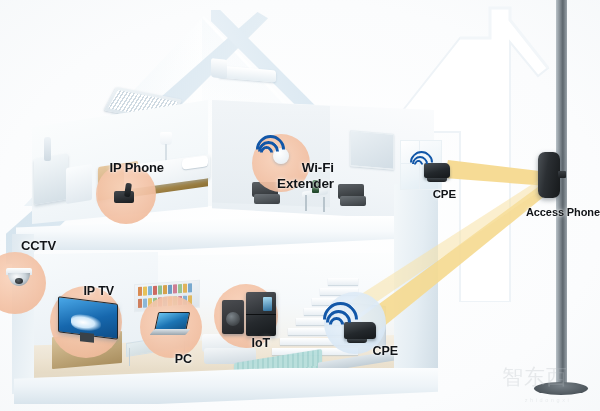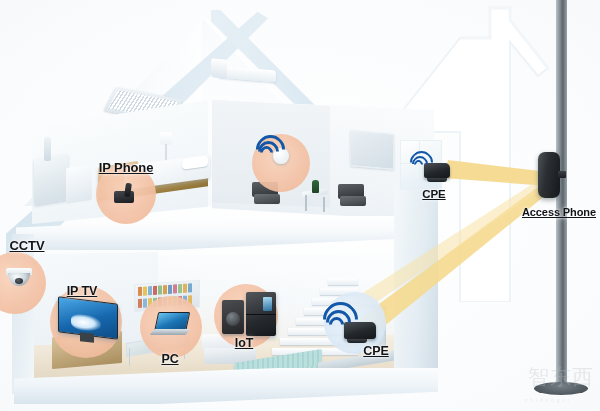--- a/index.html
+++ b/index.html
@@ -229,23 +229,22 @@
     opacity:.92;
   }
   .spot.blue{
     background:radial-gradient(circle at 45% 42%,#e9f2fa 0%,#dbe9f6 60%,#cfe1f2 100%);
     opacity:.9;
   }
 
   
   .lbl{
     position:absolute;color:#111418;font-weight:bold;
-    letter-spacing:-.1px;white-space:pre-line;text-align:center;
+    letter-spacing:-.1px;white-space:pre-line;text-align:right;
     text-shadow:0 0 2px rgba(255,255,255,.95),0 0 5px rgba(255,255,255,.8);
-    text-decoration:underline;
   }
 
   
   .dev{position:absolute;}
   .router{
     position:absolute;width:26px;height:15px;
     background:linear-gradient(165deg,#4b5156 0%,#23282c 55%,#15181b 100%);
     border-radius:2px 5px 3px 2px;
     box-shadow:0 2px 3px rgba(90,105,115,.55);
   }
@@ -297,21 +296,21 @@
   }
 
   
   .wm{
     position:absolute;right:6px;bottom:6px;width:92px;height:46px;
     opacity:.3;pointer-events:none;
   }
   .wm-txt{
     position:absolute;left:0;top:4px;width:92px;
     font-size:21px;font-weight:normal;color:#b9bfc4;letter-spacing:1px;
-    text-align:right;font-family:"DejaVu Sans",sans-serif;
+    text-align:left;font-family:"DejaVu Sans",sans-serif;
   }
   .wm-sub{
     position:absolute;left:0;bottom:2px;width:92px;text-align:center;
     font-size:5.5px;color:#c4cace;letter-spacing:2.6px;
   }
 </style>
 </head>
 <body>
 
 <div id="stage">
@@ -502,20 +501,22 @@
     <span style="left:0px;top:14px;width:19px;height:19px;border-width:3.6px;"></span>
     <span style="left:-3px;top:6px;width:29px;height:29px;border-width:3.6px;"></span>
   </div>
 
   <div class="pole" style="left:556px;top:0px;height:390px;"></div>
   <div class="pole-base" style="left:534px;top:382px;"></div>
   <div class="access-unit" style="left:538px;top:152px;"></div>
 
   <div class="lbl" style="left:88px;top:160px;width:76px;font-size:13px;">IP Phone</div>
 
+  <div class="lbl" style="left:238px;top:160px;width:96px;font-size:13.5px;line-height:16px;">Wi-Fi
+Extender</div>
 
   <div class="lbl" style="left:-2px;top:238px;width:58px;font-size:13px;">CCTV</div>
 
   <div class="lbl" style="left:50px;top:284px;width:64px;font-size:12.5px;">IP TV</div>
 
   <div class="lbl" style="left:148px;top:352px;width:44px;font-size:12.5px;">PC</div>
 
   <div class="lbl" style="left:218px;top:336px;width:52px;font-size:12.5px;">IoT</div>
 
   <div class="lbl" style="left:412px;top:188px;width:44px;font-size:11.5px;">CPE</div>

